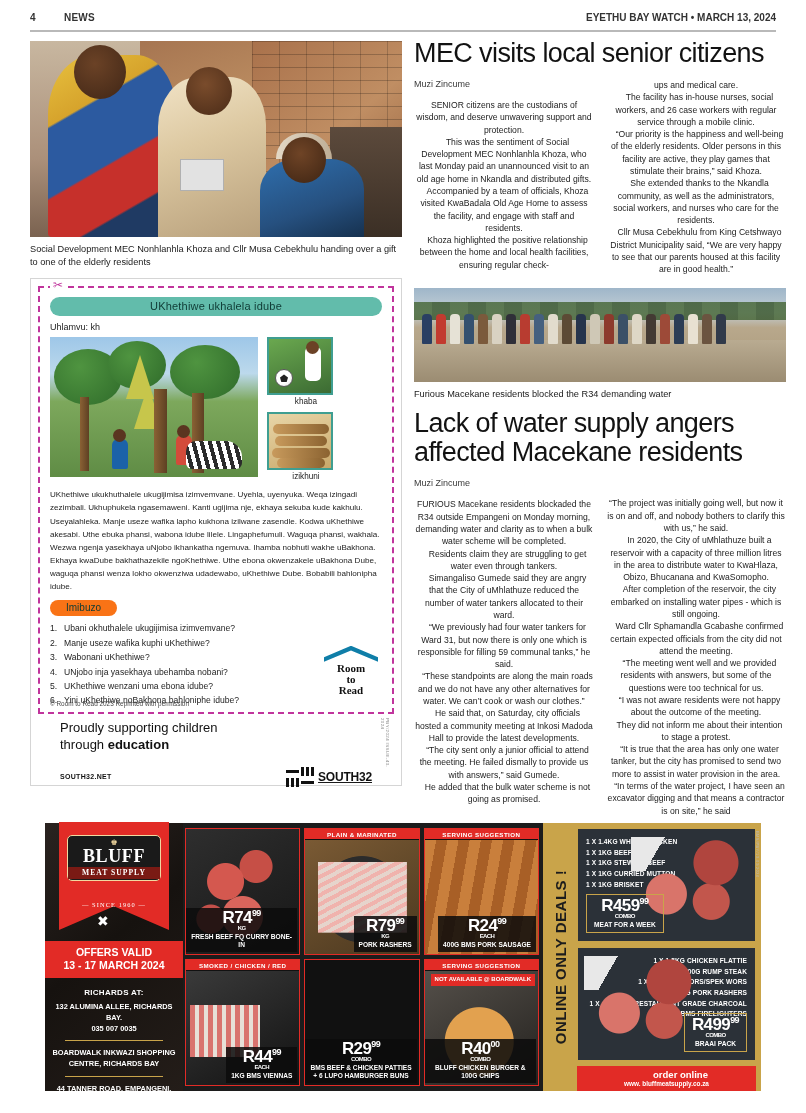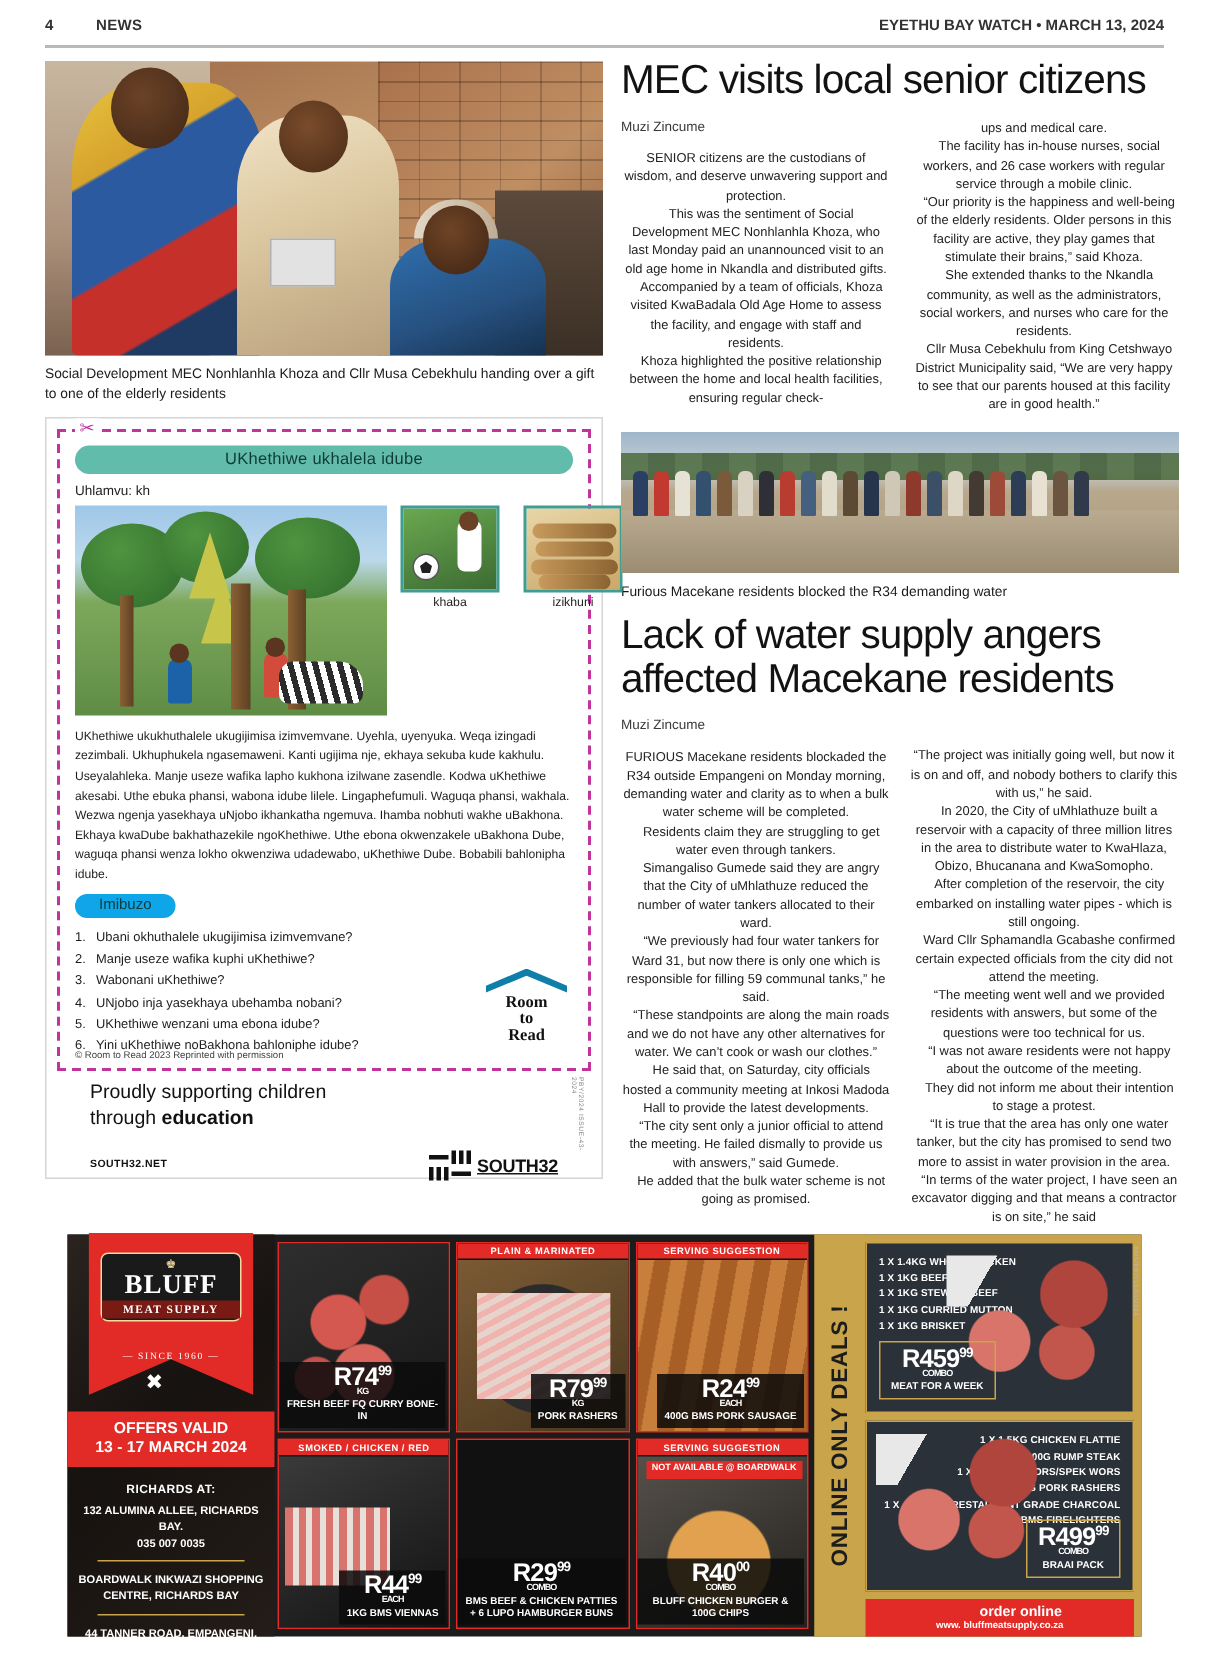--- a/index.html
+++ b/index.html
@@ -108,35 +108,35 @@
   }
   .tree { position:absolute; border-radius:50%; background: radial-gradient(circle at 38% 32%, #4f9440, #2f6b2a); }
   .trunk { position:absolute; background: linear-gradient(90deg,#8a6134,#5e4023); }
   .pine { position:absolute; width:0; height:0; border-left: 14px solid transparent;
     border-right: 14px solid transparent; border-bottom: 44px solid #c7c64b; }
   .kid { position:absolute; width: 16px; height: 30px; background:#1b62a8; border-radius: 6px 6px 2px 2px; }
   .kidhead { position:absolute; width: 13px; height: 13px; border-radius:50%; background:#5a3520; }
   .zebra { position:absolute; right: 16px; bottom: 8px; width: 56px; height: 28px; border-radius: 10px 16px 6px 6px;
     background: repeating-linear-gradient(75deg,#ffffff 0 4px,#2b2b2b 4px 8px); }
 
-  .side-cards { width: 78px; display:flex; flex-direction: row; gap: 16px; }
+  .side-cards { width: 78px; display:flex; flex-direction: column; gap: 6px; }
   .card-img { width: 66px; height: 58px; border: 2px solid #3f9e91; }
   .card-soccer { background: linear-gradient(160deg,#6aa84f,#3c6b33); position:relative; }
   .ball { position:absolute; left:6px; bottom:6px; width:18px; height:18px; border-radius:50%;
     background: radial-gradient(circle at 35% 30%, #fff 55%, #ddd), #fff; border:1px solid #555; }
   .sball-dot { position:absolute; left:11px; bottom:11px; width:8px; height:8px; background:#222;
     clip-path: polygon(50% 0,100% 38%,82% 100%,18% 100%,0 38%); }
   .boy { position:absolute; right:10px; top:8px; width:16px; height:34px; background:#fff; border-radius:5px; }
   .boyhead { position:absolute; right:12px; top:2px; width:13px; height:13px; border-radius:50%; background:#6b4226; }
   .card-wood { background: linear-gradient(160deg,#e8d6a8,#c9a86a); position:relative; overflow:hidden; }
   .log { position:absolute; height:10px; border-radius:5px; background: linear-gradient(90deg,#c89a5c,#8b6331); }
   .card-label { font-size: 8.2px; text-align:center; margin-top: 2px; color:#222; }
 
   .story-text { font-size: 8.1px; line-height: 1.62; margin-top: 7px; color:#1d1d1d; }
-  .imibuzo-pill { display:inline-block; background:#0ea5e9; color:#0f3b35; border-radius: 12px;
+  .imibuzo-pill { display:inline-block; background:#f97316; color:#0f3b35; border-radius: 12px;
     padding: 2px 16px 3px; font-size: 10px; margin-top: 7px; }
   .qlist { list-style:none; margin-top: 5px; }
   .qlist li { font-size: 8.6px; line-height: 1.68; color:#1d1d1d; }
   .qnum { display:inline-block; width: 14px; }
   .copyline { font-size: 6.4px; color:#444; position:absolute; left: 10px; bottom: 5px; }
 
   .rtr { position:absolute; right: 12px; bottom: 16px; width: 58px; text-align:center; }
   .rtr-roof { width: 54px; height: 16px; margin: 0 auto 1px;
     background: #0f7ea8; clip-path: polygon(50% 0, 100% 72%, 100% 100%, 50% 30%, 0 100%, 0 72%); }
   .rtr-text { font-family: "Liberation Serif", serif; font-weight: 700; font-size: 11px; line-height: 1.02; color:#111; }

